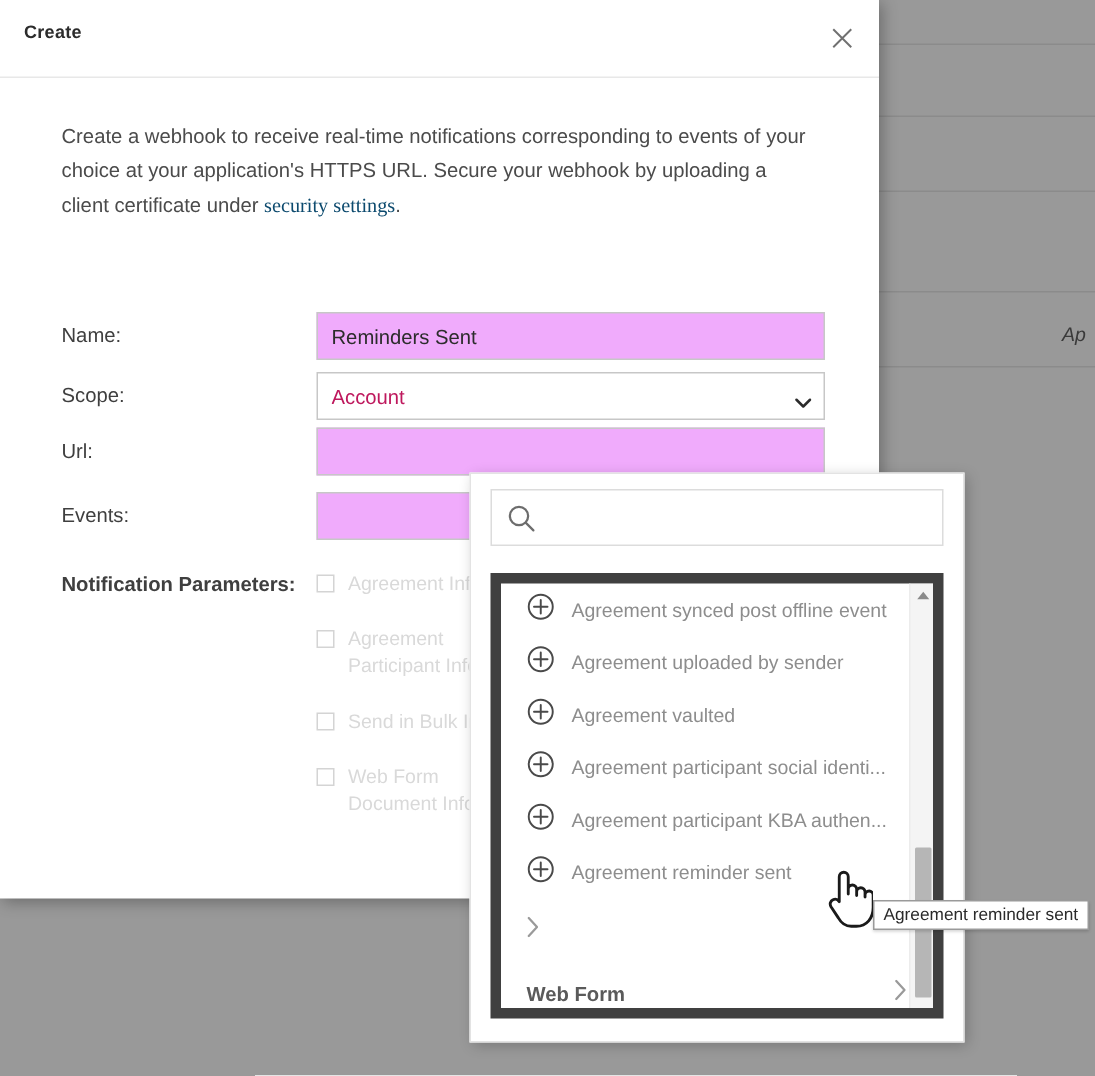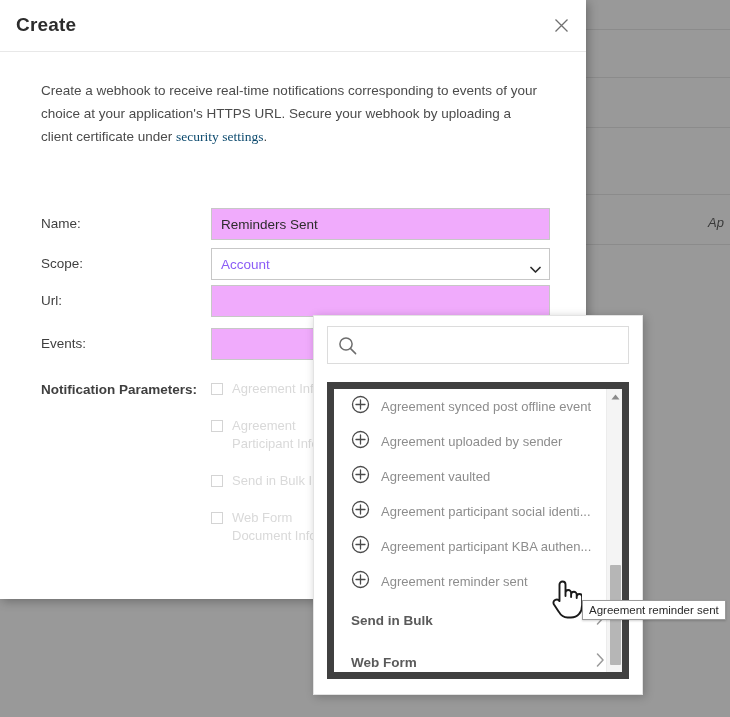--- a/index.html
+++ b/index.html
@@ -38,21 +38,21 @@
     overflow: visible;
   }
   .dialog-header {
     position: relative;
     height: 52px;
     border-bottom: 1px solid #e8e8e8;
   }
   .dialog-title {
     position: absolute;
     left: 16px; top: 14px;
-    font-size: 19px;
+    font-size: 12px;
     font-weight: bold;
     color: #2c2c2c;
     letter-spacing: .2px;
   }
   .close-btn {
     position: absolute;
     right: 12px; top: 12px;
     width: 26px; height: 26px;
     display: flex; align-items: center; justify-content: center;
     cursor: pointer;
@@ -96,21 +96,21 @@
     outline: none;
   }
   .txt-input.short { width: 296px; }
   .sel-wrap { position: relative; width: 339px; height: 32px; }
   .sel {
     width: 339px; height: 32px;
     border: 1px solid #c7c7c7;
     background: #fff;
     font-family: "Liberation Sans", sans-serif;
     font-size: 13.5px;
-    color: #8b5cf6;
+    color: #be185d;
     padding: 0 26px 0 9px;
     -webkit-appearance: none;
     appearance: none;
     outline: none;
   }
   .sel-caret {
     position: absolute; right: 9px; top: 12px;
     pointer-events: none; color: #2c2c2c;
   }
 
@@ -446,21 +446,20 @@
           <span class="plus-ico">
             <svg width="19" height="19" viewBox="0 0 19 19" aria-hidden="true">
               <circle cx="9.5" cy="9.5" r="8" stroke="#4a4a4a" stroke-width="1.3" fill="none"></circle>
               <path d="M9.5 5 L9.5 14 M5 9.5 L14 9.5" stroke="#4a4a4a" stroke-width="1.3" stroke-linecap="round"></path>
             </svg>
           </span>
           <span class="dd-opt-label">Agreement reminder sent</span>
         </div>
 
         <div class="dd-group">
-          <span class="dd-group-label">Send in Bulk</span>
           <span class="chev">
             <svg width="9" height="14" viewBox="0 0 9 14" aria-hidden="true">
               <path d="M1.5 1 L7 7 L1.5 13" stroke="#9a9a9a" stroke-width="1.5" fill="none" stroke-linecap="round" stroke-linejoin="round"></path>
             </svg>
           </span>
         </div>
 
         <div class="dd-group">
           <span class="dd-group-label">Web Form</span>
           <span class="chev">

